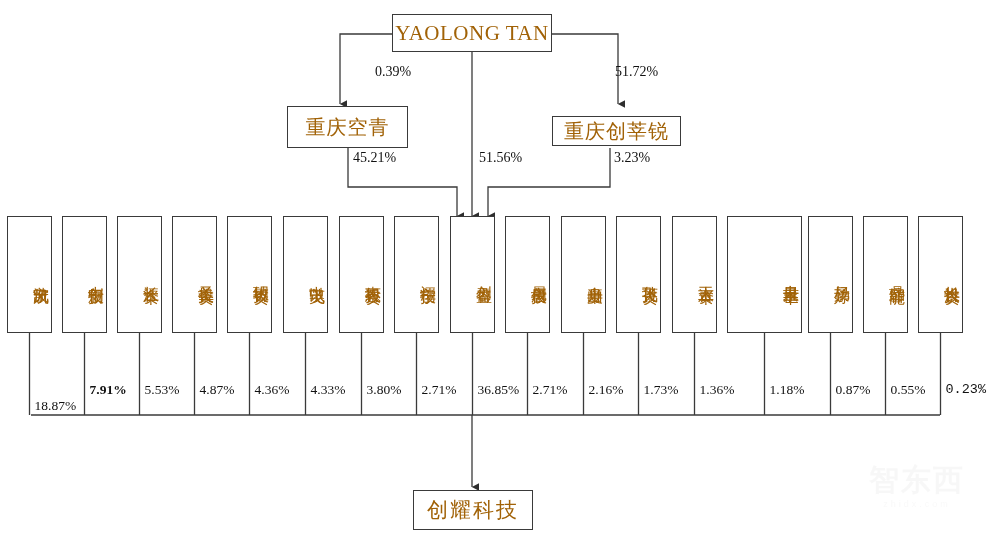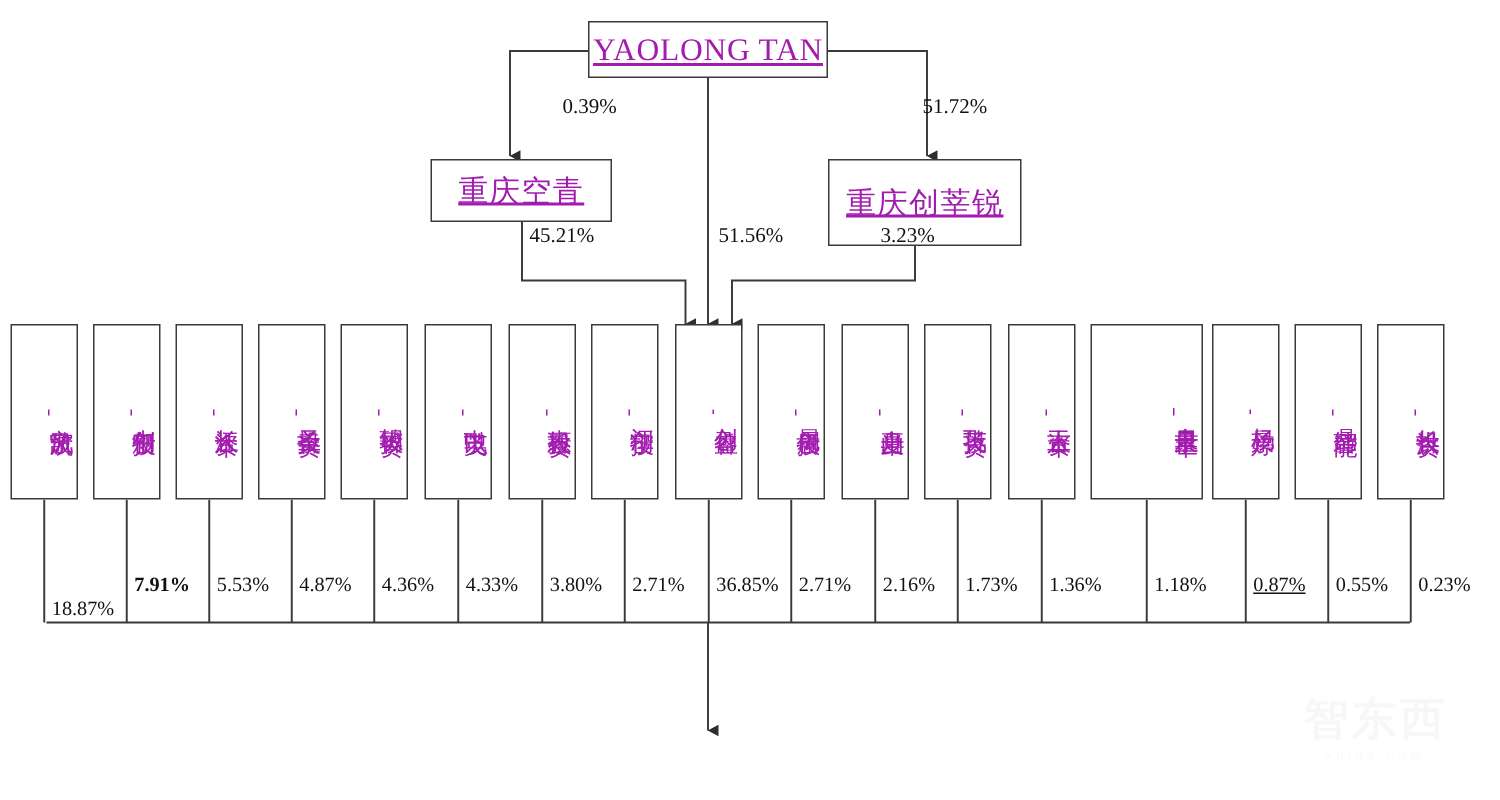--- a/index.html
+++ b/index.html
@@ -16,22 +16,21 @@
 
   .box{
     position:absolute;
     border:1.4px solid #3a3a3a;
     background:#fff;
     box-sizing:border-box;
     display:flex;
     align-items:center;
     justify-content:center;
     text-align:left;
-    color:#a21caf;
-    text-decoration:underline;
+    color:#a16207;
   }
   .box.top{
     font-size:21px;
     letter-spacing:.5px;
     font-family:"Liberation Serif","DejaVu Serif",serif;
   }
   .box.mid{
     font-size:20px;
     font-family:"DejaVu Sans","Liberation Sans",sans-serif;
     letter-spacing:1px;
@@ -130,27 +129,27 @@
         <path d="M764.5,333 L764.5,415"></path>
         <path d="M830.5,333 L830.5,415"></path>
         <path d="M885.5,333 L885.5,415"></path>
         <path d="M940.5,333 L940.5,415"></path>
       </g>
   </svg>
 
   <div class="box top" style="left:392px;top:14px;width:160px;height:38px;">YAOLONG TAN</div>
 
   <div class="box mid" style="left:287px;top:106px;width:121px;height:42px;">重庆空青</div>
-  <div class="box mid" style="left:552px;top:106px;width:129px;height:58px;">重庆创莘锐</div>
+  <div class="box mid" style="left:552px;top:116px;width:129px;height:30px;">重庆创莘锐</div>
 
   <div class="pct big" style="left:347px;top:64px;margin-left:28px;">0.39%</div>
   <div class="pct big" style="left:479px;top:150px;">51.56%</div>
   <div class="pct big" style="left:615px;top:64px;">51.72%</div>
   <div class="pct big" style="left:353px;top:150px;">45.21%</div>
-  <div class="pct big" style="left:587px;top:150px;">3.23%</div>
+  <div class="pct big" style="left:614px;top:150px;">3.23%</div>
 
   <div id="shareholders">
       <div class="box vert" style="left: 7px; top: 216px; width: 45px; height: 117px;">宁波凯风</div>
       <div class="pct" style="left: 34.5px; top: 382px; margin-top: 16px;">18.87%</div>
       <div class="box vert" style="left: 62px; top: 216px; width: 45px; height: 117px;">中新创投</div>
       <div class="pct" style="left: 89.5px; top: 382px; font-weight: bold;">7.91%</div>
       <div class="box vert" style="left: 117px; top: 216px; width: 45px; height: 117px;">长江资本</div>
       <div class="pct" style="left: 144.5px; top: 382px; text-align: center;">5.53%</div>
       <div class="box vert" style="left: 172px; top: 216px; width: 45px; height: 117px;">美圣投资</div>
       <div class="pct" style="left: 199.5px; top: 382px;">4.87%</div>
@@ -168,26 +167,27 @@
       <div class="pct" style="left: 532.5px; top: 382px;">2.71%</div>
       <div class="box vert" style="left: 561px; top: 216px; width: 45px; height: 117px;">舟山半夏</div>
       <div class="pct" style="left: 588.5px; top: 382px;">2.16%</div>
       <div class="box vert" style="left: 616px; top: 216px; width: 45px; height: 117px;">英飞投资</div>
       <div class="pct" style="left: 643.5px; top: 382px;">1.73%</div>
       <div class="box vert" style="left: 672px; top: 216px; width: 45px; height: 117px;">古玉资本</div>
       <div class="pct" style="left: 699.5px; top: 382px;">1.36%</div>
       <div class="box vert" style="left: 727px; top: 216px; width: 75px; height: 117px;">聿泉景世丰</div>
       <div class="pct" style="left: 769.5px; top: 382px;">1.18%</div>
       <div class="box vert" style="left: 808px; top: 216px; width: 45px; height: 117px;">杨景婷</div>
-      <div class="pct" style="left: 835.5px; top: 382px; text-decoration: underline;">0.87%</div>
+      <div class="pct" style="left: 835.5px; top: 382px;">0.87%</div>
       <div class="box vert" style="left: 863px; top: 216px; width: 45px; height: 117px;">鼎璋智能</div>
       <div class="pct" style="left: 890.5px; top: 382px;">0.55%</div>
       <div class="box vert" style="left: 918px; top: 216px; width: 45px; height: 117px;">长洪投资</div>
-      <div class="pct" style="left: 945.5px; top: 382px;">0.23%</div>
+      <div class="pct" style="left: 945.5px; top: 382px; font-family: Liberation Mono, monospace;">0.23%</div>
     </div>
 
+  <div class="box bottom" style="left:413px;top:490px;width:120px;height:40px;">创耀科技</div>
 
   <div id="watermark">
     <div class="wm-main">智东西</div>
     <div class="wm-sub">zhidx.com</div>
   </div>
 
 </div>
 
 </body></html>

